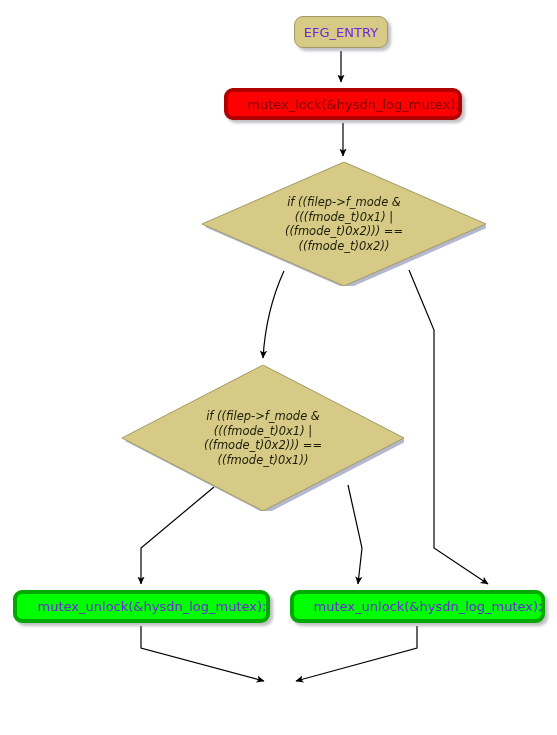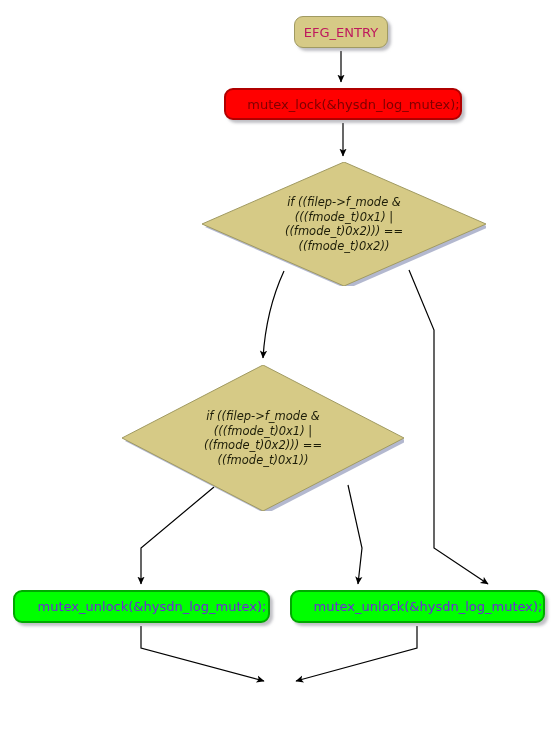--- a/index.html
+++ b/index.html
@@ -29,27 +29,27 @@
     align-items: center;
     justify-content: center;
     text-align: center;
     z-index: 5;
   }
   
   .term {
     border: 1px solid #a09a62;
     border-radius: 9px;
     background: #d6ca86;
-    color: #be185d;
+    color: #6d28d9;
     font-size: 13px;
     box-shadow: 3px 3px 3px rgba(140,140,150,0.55);
   }
   
   .stmt {
-    border: 2px solid #c4b5fd;
+    border: 4px solid #c4b5fd;
     border-radius: 9px;
     font-size: 13px;
     white-space: nowrap;
     box-shadow: 3px 3px 3px rgba(140,140,150,0.55);
     padding-left: 21px;
   }
   .stmt-lock {
     background: #ff0000;
     color: #7e0000;
     border-color: #b00000;

